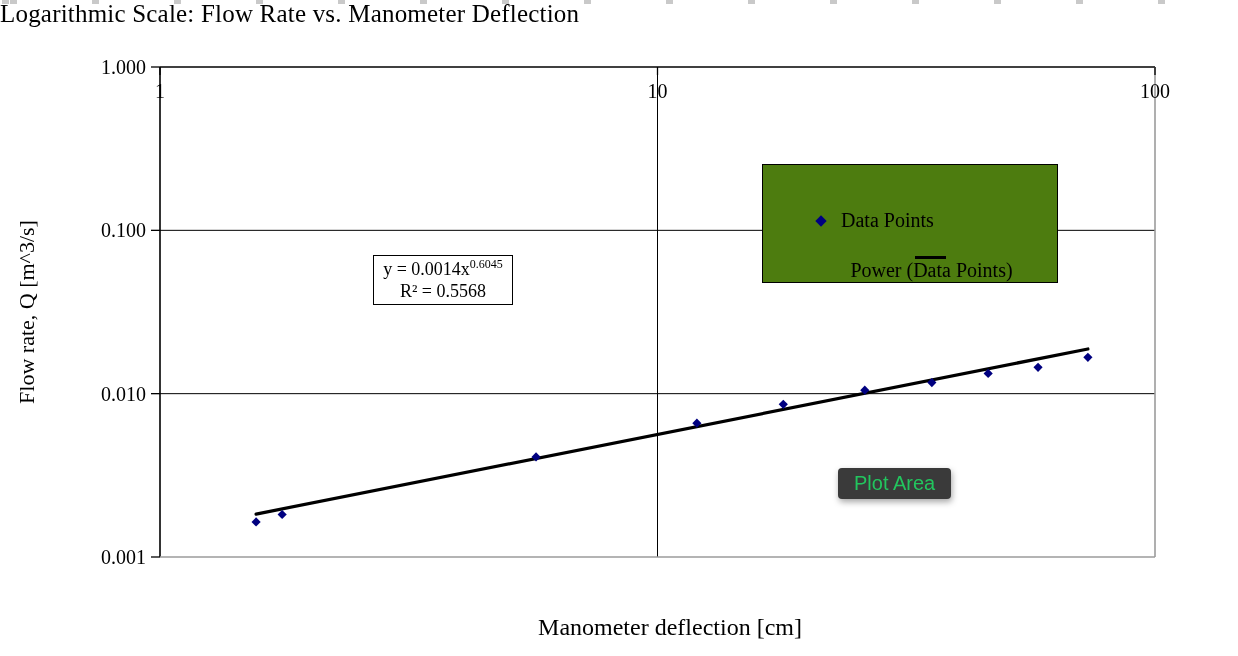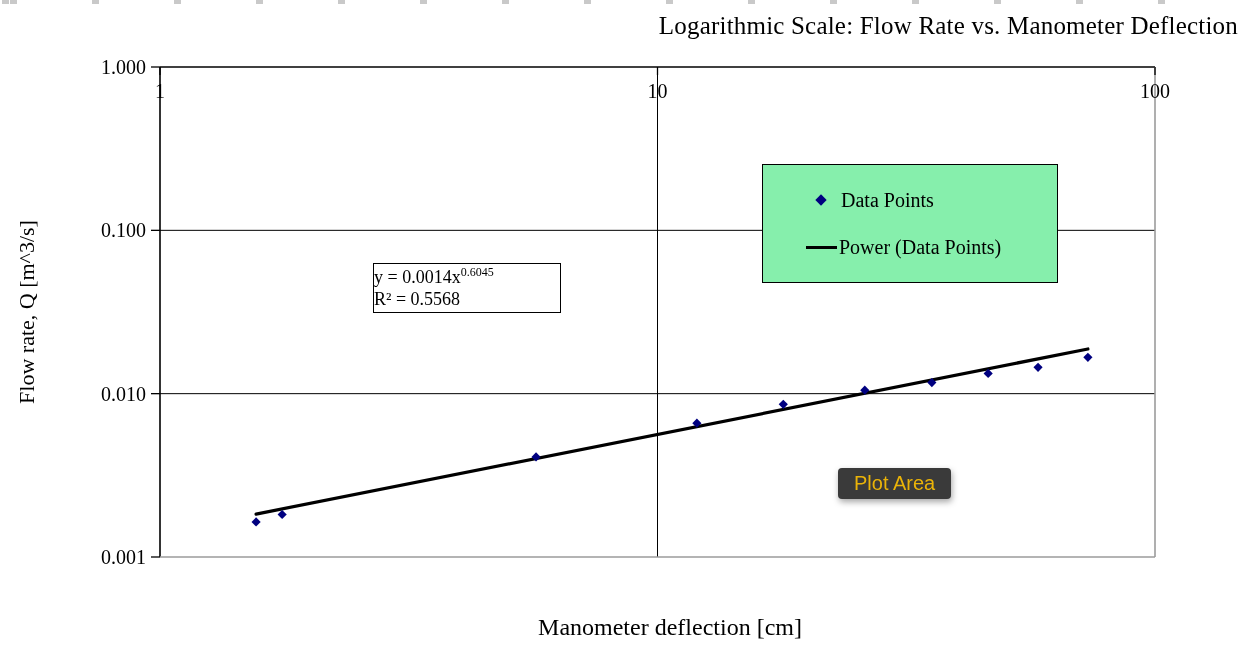--- a/index.html
+++ b/index.html
@@ -7,58 +7,58 @@
     position:relative;width:1238px;height:656px;background:#ffffff;overflow:hidden;
     font-family:"Liberation Serif",serif;color:#000;
   }
   
   .top-dashes{
     position:absolute;left:0;top:0;width:1238px;height:4px;
     background:repeating-linear-gradient(to right,#c9c9c9 0 7px,transparent 7px 82px);
     background-position:10px 0;
   }
   .chart-title{
-    position:absolute;left:0;top:12px;width:1238px;text-align:right;
+    position:absolute;left:0;top:0;width:1238px;text-align:left;
     font-size:25px;letter-spacing:0.2px;
   }
   svg#plot{position:absolute;left:0;top:0;width:1238px;height:656px;}
   svg#plot text{font-family:"Liberation Serif",serif;font-size:20px;fill:#000;}
   .y-title{
     position:absolute;left:27px;top:312px;transform:translate(-50%,-50%) rotate(-90deg);
     font-size:22px;white-space:nowrap;
   }
   .x-title{
     position:absolute;left:670px;top:614px;transform:translateX(-50%);
     font-size:24px;white-space:nowrap;
   }
   .legend{
     position:absolute;left:762px;top:164px;width:296px;height:119px;
-    background:#86efac;border:1.6px solid #000;box-sizing:border-box;
-    display:flex;flex-direction:column;justify-content:center;gap:24px;
+    background:#4d7c0f;border:1.6px solid #000;box-sizing:border-box;
+    display:flex;flex-direction:column;justify-content:flex-end;gap:24px;
   }
   .legend-row{display:flex;align-items:center;font-size:20px;}
   .legend-row.row1{padding-left:54px;}
-  .legend-row.row2{padding-left:43px;}
+  .legend-row.row2{padding-left:43px;flex-direction:column;}
   .diamond{
     width:8px;height:8px;background:#000080;transform:rotate(45deg);
     margin-right:16px;flex:0 0 auto;
   }
   .line-sample{
     width:31px;height:0;border-top:3.5px solid #000;margin-right:2px;flex:0 0 auto;
   }
   .equation-box{
-    position:absolute;left:373px;top:263px;width:188px;height:50px;
+    position:absolute;left:373px;top:255px;width:140px;height:50px;
     background:#ffffff;border:1.5px solid #000;box-sizing:border-box;
-    display:flex;flex-direction:column;justify-content:center;align-items:flex-start;
+    display:flex;flex-direction:column;justify-content:center;align-items:center;
     font-size:18px;line-height:22px;
   }
   .equation-box sup{font-size:12px;line-height:0;}
   .tooltip{
     position:absolute;left:838px;top:468px;
-    background:#3a3a3a;color:#eab308;border-radius:4px;
+    background:#3a3a3a;color:#22c55e;border-radius:4px;
     font-family:"Liberation Sans",sans-serif;font-size:20px;
     padding:4px 16px;box-shadow:1px 3px 6px rgba(0,0,0,0.35);
     white-space:nowrap;
   }
 </style>
 </head>
 <body>
 
 <div class="stage">
   <div class="top-dashes"></div>

